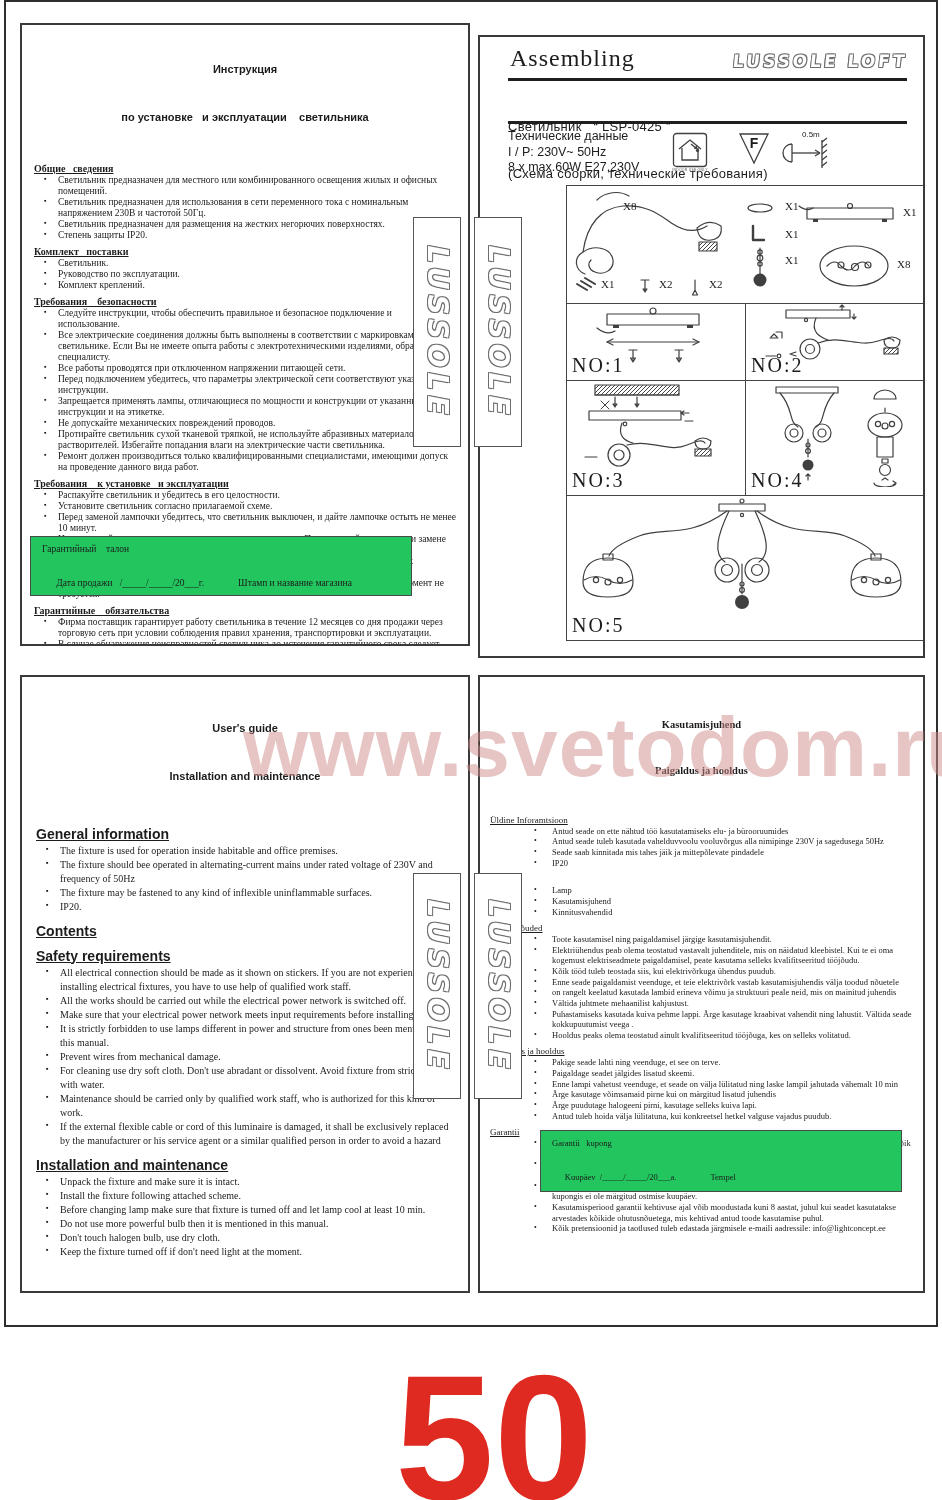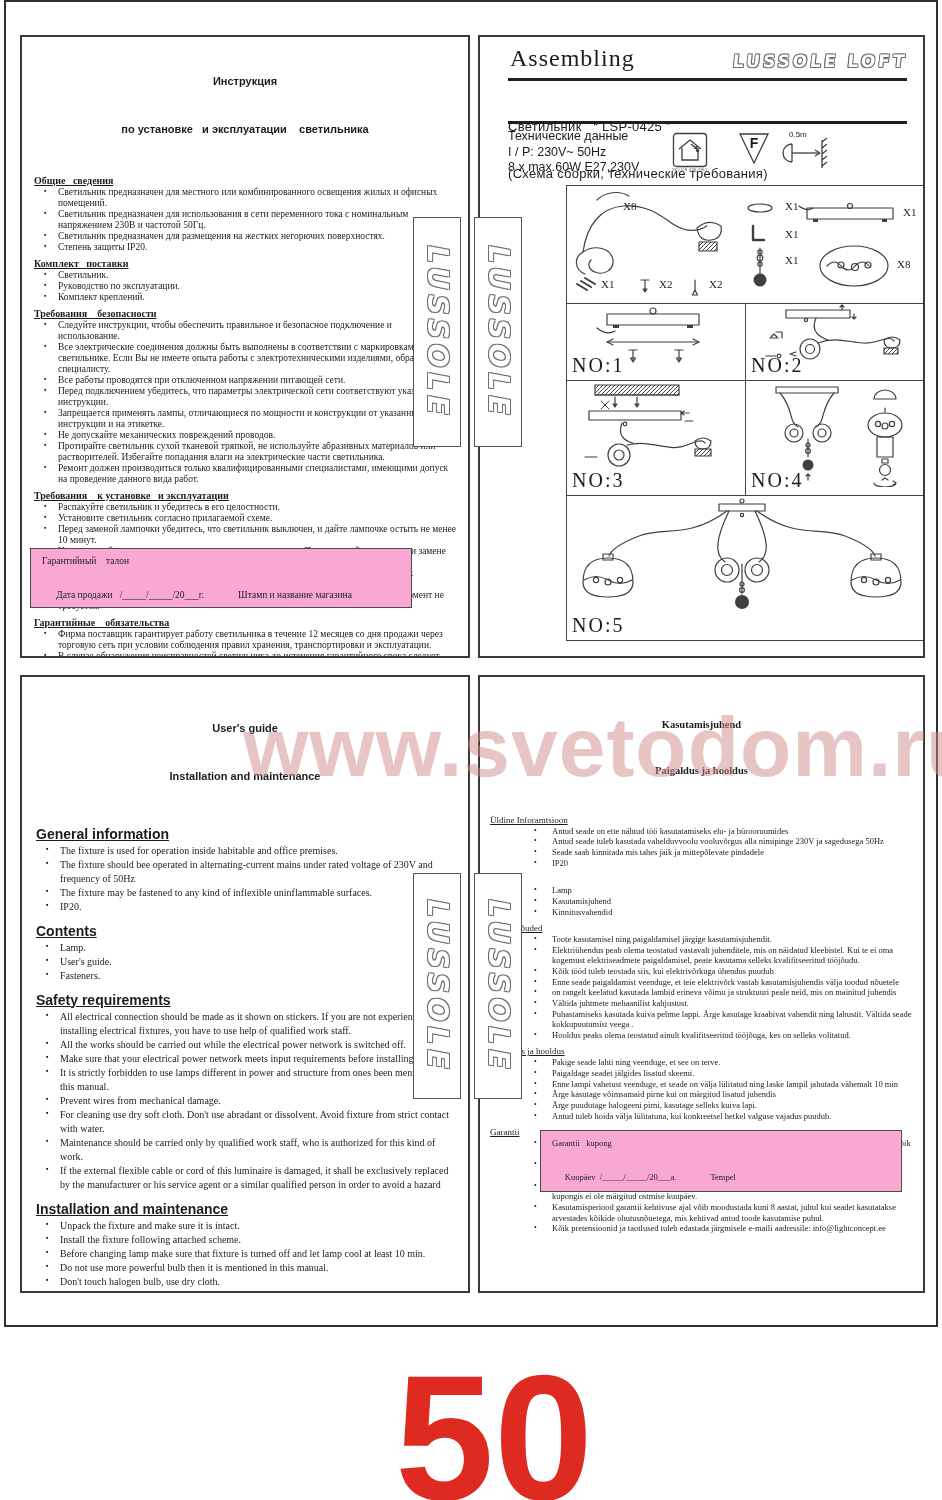--- a/index.html
+++ b/index.html
@@ -2,39 +2,39 @@
 <html><head>
 <meta charset="utf-8">
 <style>
   html,body{margin:0;padding:0;}
   body{
     width:942px;height:1500px;position:relative;overflow:hidden;background:#ffffff;
     font-family:"Liberation Serif",serif;color:#1c1c1c;
   }
   .frame{position:absolute;left:4px;top:0;width:934px;height:1327px;border:2px solid #2e2e2e;box-sizing:border-box;}
   .quad{position:absolute;border:2px solid #3a3a3a;box-sizing:border-box;background:#fff;overflow:hidden;}
-  #q-ru{left:20px;top:35px;width:450px;height:623px;padding:5px 12px;font-size:9.5px;}
+  #q-ru{left:20px;top:23px;width:450px;height:623px;padding:5px 12px;font-size:9.5px;}
   #q-as{left:478px;top:35px;width:447px;height:623px;}
   #q-en{left:20px;top:675px;width:450px;height:618px;padding:12px 14px;font-size:10px;}
   #q-et{left:478px;top:675px;width:447px;height:618px;padding:10px 10px;font-size:8.5px;}
 
   .doc-title{text-align:center;font-weight:bold;white-space:pre-wrap;line-height:1.45;}
   #q-ru .doc-title,#q-en .doc-title{font-family:"Liberation Sans",sans-serif;font-size:11px;}
   #q-et .doc-title{font-size:10.5px;}
   .sec-h{font-weight:bold;text-decoration:underline;margin:5px 0 1px 0;font-size:10px;white-space:pre-wrap;}
   #q-en .sec-h{font-family:"Liberation Sans",sans-serif;font-size:14px;margin:9px 0 2px 0;}
   #q-et .sec-h{font-weight:normal;font-size:9px;margin:6px 0 1px 0;}
   ul.blist{margin:0;padding:0;list-style:none;}
   .blist li{position:relative;padding-left:24px;line-height:1.16;}
   #q-en .blist li{line-height:1.4;}
   .blist li::before{content:"▪";position:absolute;left:10px;top:0;font-size:0.75em;}
   #q-et .blist li{padding-left:62px;line-height:1.25;}
   #q-et .blist li::before{content:"•";left:44px;font-size:0.9em;}
 
-  .coupon{position:absolute;border:1px solid #4a4a4a;background:#f9a8d4;padding:7px 11px;box-sizing:border-box;}
+  .coupon{position:absolute;border:1px solid #4a4a4a;background:#22c55e;padding:7px 11px;box-sizing:border-box;}
   #ru-coupon{left:8px;top:511px;width:382px;height:60px;}
   #et-coupon{left:60px;top:453px;width:362px;height:62px;}
   .coupon .c-title{white-space:pre-wrap;}
   .coupon .c-row{margin-top:14px;white-space:pre-wrap;}
   .coupon .c-stamp{margin-left:34px;}
 
   
   #q-as .as-title{position:absolute;left:30px;top:8px;font-size:24px;letter-spacing:1px;}
   .outline-text{color:#fff;font-weight:700;font-family:"DejaVu Sans",sans-serif;
     text-shadow:-1px -1px 0 #6e6e6e,1px -1px 0 #6e6e6e,-1px 1px 0 #6e6e6e,1px 1px 0 #6e6e6e;}
@@ -43,21 +43,21 @@
   #rule1{top:41px;height:3px;}
   #rule2{top:84px;height:2.5px;}
   .prod{position:absolute;left:28px;top:51px;font-family:"Liberation Sans",sans-serif;font-size:13px;line-height:1.2;letter-spacing:.3px;white-space:pre-wrap;}
   .tech{position:absolute;left:28px;top:92px;font-family:"Liberation Sans",sans-serif;font-size:12.5px;line-height:1.25;}
   .hicon{position:absolute;top:95px;}
   #icon-indoor{left:192px;width:36px;height:44px;}
   #icon-f{left:258px;width:32px;height:36px;}
   #icon-dist{left:300px;width:56px;height:44px;}
   .hicon svg{stroke:#3f3f3f;fill:none;stroke-width:1.3;}
   #icon-f .f-letter{position:absolute;left:0;right:0;top:3px;text-align:center;font-family:"Liberation Sans",sans-serif;font-weight:bold;font-size:14px;}
-  #icon-dist .d-label{position:absolute;left:9px;top:-2px;font-family:"Liberation Sans",sans-serif;font-size:8px;}
+  #icon-dist .d-label{position:absolute;left:22px;top:-2px;font-family:"Liberation Sans",sans-serif;font-size:8px;}
   #icon-indoor .i-caption{position:absolute;left:0;right:0;top:36px;text-align:center;font-size:3.5px;font-family:"Liberation Sans",sans-serif;color:#555;letter-spacing:.2px;}
 
   .diagram{position:absolute;left:86px;top:148px;width:359px;box-sizing:border-box;border-left:1.5px solid #444;border-top:1.5px solid #444;}
   .diagram svg{stroke:#3f3f3f;fill:none;stroke-width:1.2;stroke-linecap:round;stroke-linejoin:round;display:block;}
   .d-parts{position:relative;height:117px;border-bottom:1.5px solid #444;}
   .d-row{display:flex;border-bottom:1.5px solid #444;text-align:center;}
   .d-cell{position:relative;box-sizing:border-box;}
   .d-cell.c1{width:179px;border-right:1.5px solid #444;}
   .d-cell.c2{width:178.5px;}
   .r1 .d-cell{height:76px;}
@@ -387,25 +387,20 @@
     <div class="sec-h">General information</div>
     <ul class="blist">
         <li>The fixture is used for operation inside habitable and office premises.</li>
         <li>The fixture should bee operated in alternating-current mains under rated voltage of 230V and frequency of 50Hz</li>
         <li>The fixture may be fastened to any kind of inflexible uninflammable surfaces.</li>
         <li>IP20.</li>
       </ul>
   </div>
   <div class="sec">
     <div class="sec-h">Contents</div>
-    <ul class="blist">
-        <li>Lamp.</li>
-        <li>User's guide.</li>
-        <li>Fasteners.</li>
-      </ul>
   </div>
   <div class="sec">
     <div class="sec-h">Safety requirements</div>
     <ul class="blist">
         <li>All electrical connection should be made as it shown on stickers. If you are not experienced in installing electrical fixtures, you have to use help of qualified work staff.</li>
         <li>All the works should be carried out while the electrical power network is switched off.</li>
         <li>Make sure that your electrical power network meets input requirements before installing product.</li>
         <li>It is strictly forbidden to use lamps different in power and structure from ones been mentioned in this manual.</li>
         <li>Prevent wires from mechanical damage.</li>
         <li>For cleaning use dry soft cloth. Don't use abradant or dissolvent. Avoid fixture from strict contact with water.</li>

